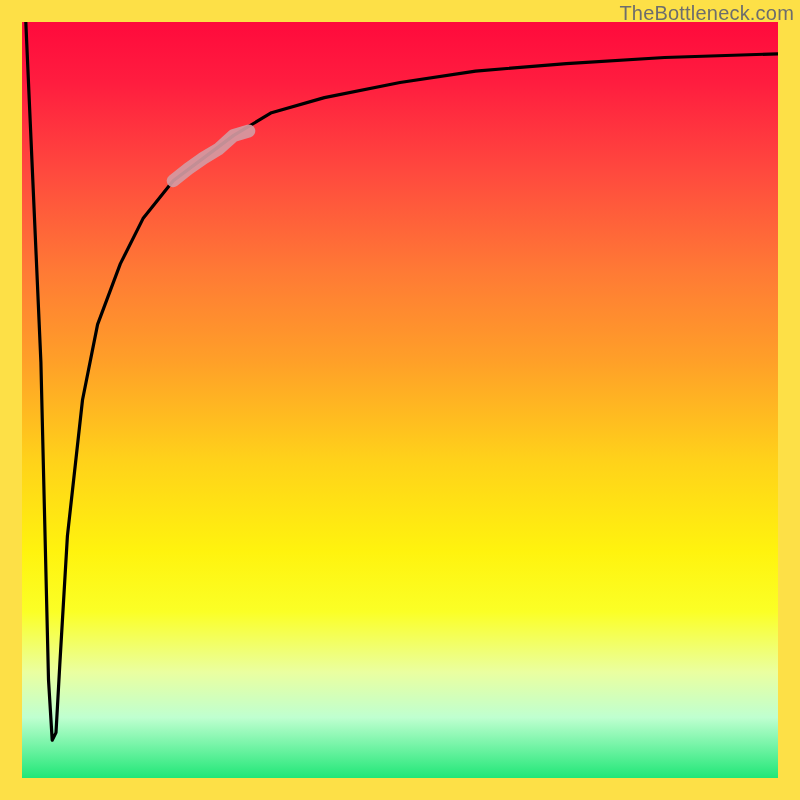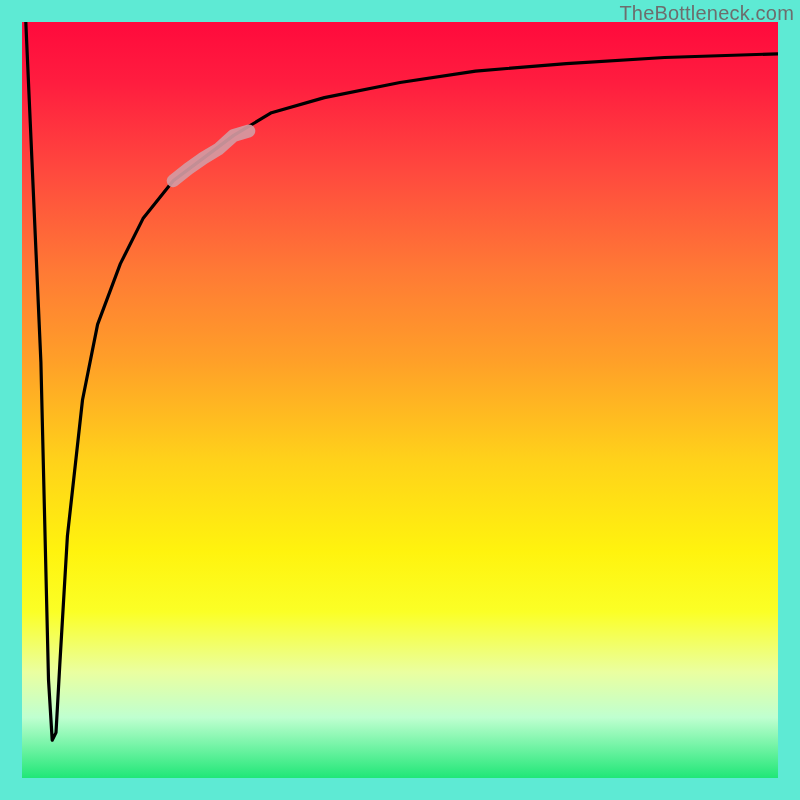--- a/index.html
+++ b/index.html
@@ -8,21 +8,21 @@
     width: 800px;
     height: 800px;
     overflow: hidden;
     background: #000;
     font-family: Arial, Helvetica, sans-serif;
   }
   .chart-frame {
     position: relative;
     width: 800px;
     height: 800px;
-    background: #5eead4;
+    background: #fde047;
   }
   .plot-area {
     position: absolute;
     left: 22px;
     top: 22px;
     width: 756px;
     height: 756px;
     overflow: hidden;
   }
   .gradient-bg {

